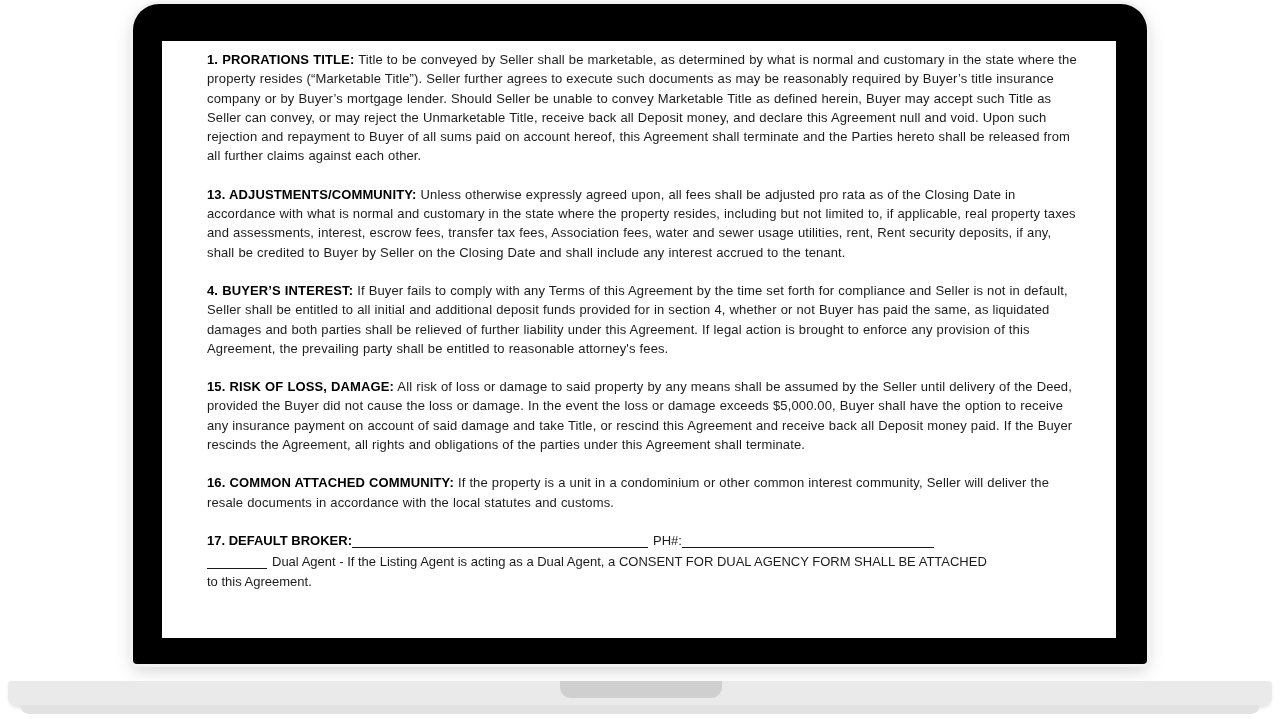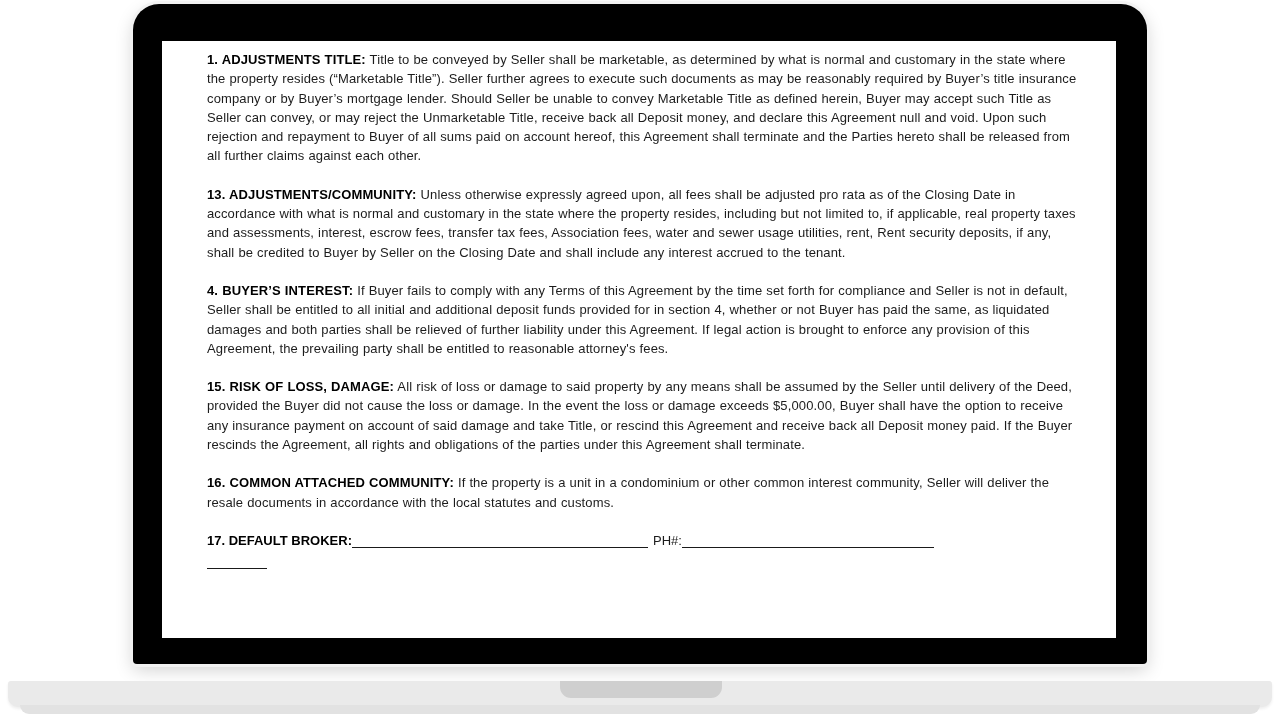--- a/index.html
+++ b/index.html
@@ -127,21 +127,21 @@
 
 <div id="stage">
 
   <div class="laptop-lid"></div>
 
   <div class="screen">
     <div class="page">
 
       <p class="clause">
         <span class="lead"><span>1.</span>
-        <span>ADJUSTMENTS TITLE:</span></span>
+        <span>PRORATIONS TITLE:</span></span>
         <span>Title to be conveyed by Seller shall be marketable, as determined by what is normal and customary in the state where the property resides (“Marketable Title”). Seller further agrees to execute such documents as may be reasonably required by Buyer’s title insurance company or by Buyer’s mortgage lender. Should Seller be unable to convey Marketable Title as defined herein, Buyer may accept such Title as Seller can convey, or may reject the Unmarketable Title, receive back all Deposit money, and declare this Agreement null and void. Upon such rejection and repayment to Buyer of all sums paid on account hereof, this Agreement shall terminate and the Parties hereto shall be released from all further claims against each other.</span>
       </p>
 
       <p class="clause">
         <span class="lead"><span>13.</span>
         <span>ADJUSTMENTS/COMMUNITY:</span></span>
         <span>Unless otherwise expressly agreed upon, all fees shall be adjusted pro rata as of the Closing Date in accordance with what is normal and customary in the state where the property resides, including but not limited to, if applicable, real property taxes and assessments, interest, escrow fees, transfer tax fees, Association fees, water and sewer usage utilities, rent, Rent security deposits, if any, shall be credited to Buyer by Seller on the Closing Date and shall include any interest accrued to the tenant.</span>
       </p>
 
       <p class="clause">
@@ -160,22 +160,23 @@
         <span class="lead"><span>16.</span>
         <span>COMMON ATTACHED COMMUNITY:</span></span>
         <span>If the property is a unit in a condominium or other common interest community, Seller will deliver the resale documents in accordance with the local statutes and customs.</span>
       </p>
 
       <div class="broker">
 
         <span class="broker-row broker-line1"><span class="lead"><span>17.</span>
           <span>DEFAULT BROKER:</span></span><span class="rule r-listing"></span><span class="sp"></span><span>PH#:</span><span class="rule r-ph1"></span></span>
 
-        <span class="broker-row"><span class="rule r-dual"></span></span>
+        <span class="broker-row"><span class="rule r-dual"></span><span>Dual Agent - If the Listing Agent is acting  as a Dual Agent, a CONSENT FOR DUAL AGENCY FORM SHALL  BE ATTACHED</span></span>
 
+        <span class="broker-row"><span>to this Agreement.</span></span>
 
 
       </div>
 
     </div>
   </div>
 
   <div class="laptop-base"></div>
   <div class="laptop-notch"></div>
   <div class="laptop-base-shadow"></div>

